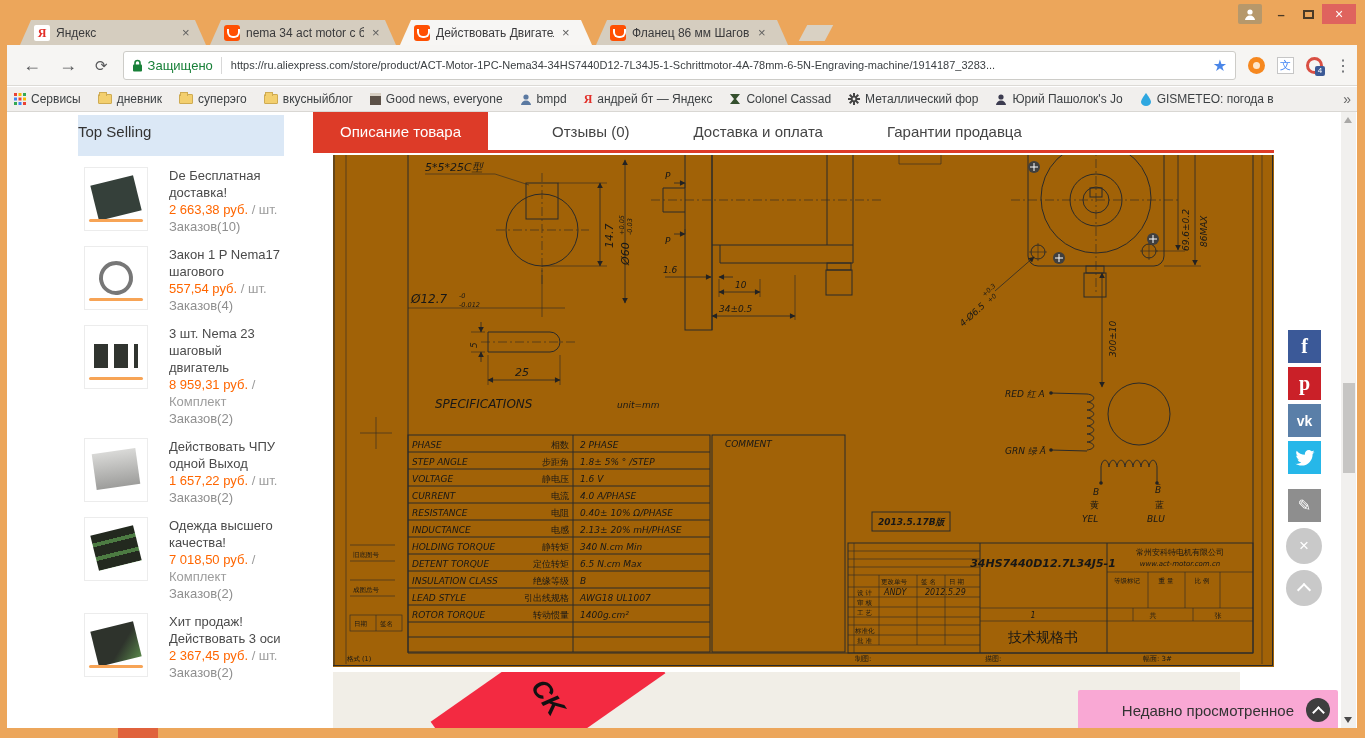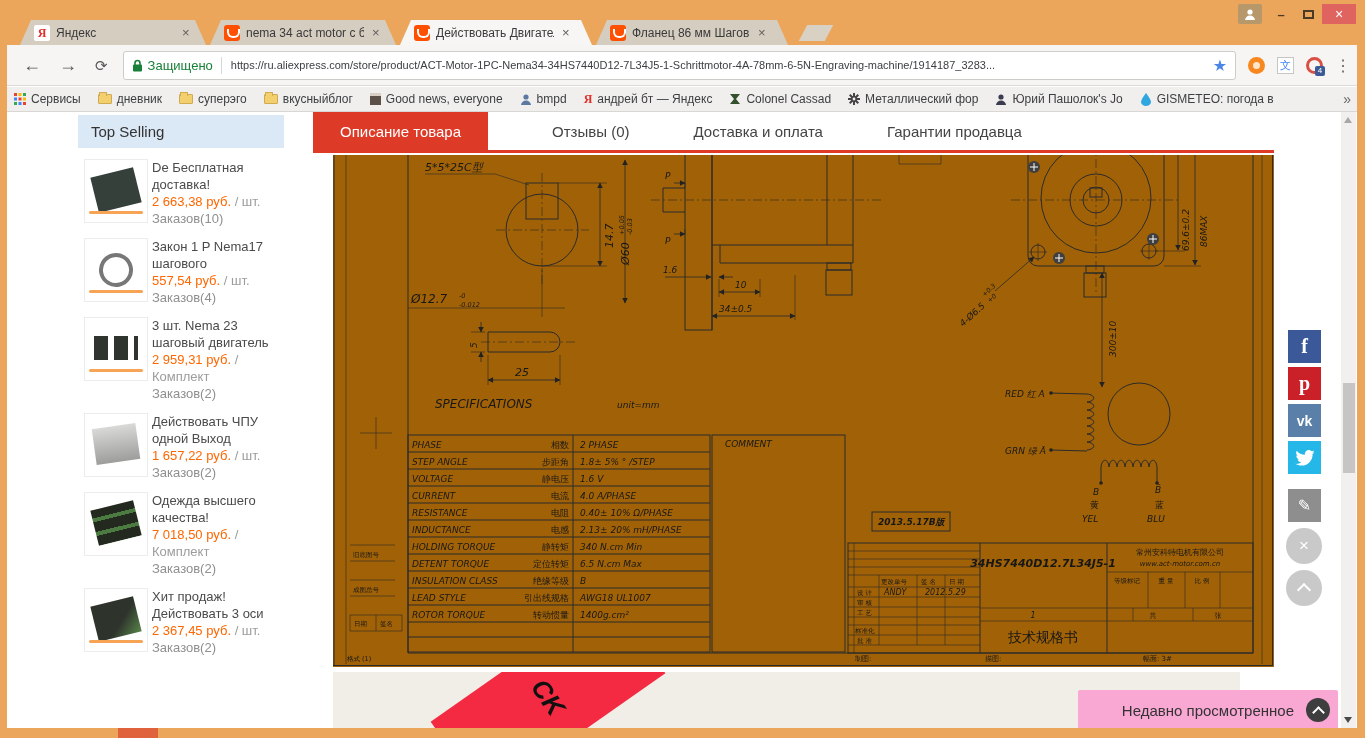--- a/index.html
+++ b/index.html
@@ -50,22 +50,22 @@
   .bmbar{position:absolute;top:87px;left:0;right:0;height:25px;background:#f1efed;border-bottom:1px solid #d9d7d3;display:flex;align-items:center;padding:0 14px;font-size:12px;color:#3c4043;z-index:4}
   .bm{display:flex;align-items:center;margin-right:17px;white-space:nowrap}
   .bm .ic{margin-right:5px;display:inline-flex}
   .folder{width:14px;height:10px;background:#f3cf6e;border:1px solid #cfab52;border-radius:1px;position:relative}
   .folder::before{content:"";position:absolute;left:0;top:-3px;width:6px;height:3px;background:#f3cf6e;border:1px solid #cfab52;border-bottom:none}
   .pgic{width:11px;height:12px;background:#5c5148;border-top:3px solid #d8d0c4}
   .bm-overflow{margin-left:auto;color:#666;font-size:14px}
 
   
   .sidebar{position:absolute;left:78px;top:115px;width:206px;height:613px;overflow:hidden;background:#fff;z-index:2}
-  .sb-head{height:33px;background:#dbe8f6;font-size:15px;color:#333;line-height:33px;padding-left:13px}
-  .sb-item{display:flex;gap:4px;padding:11px 0 0 6px}
+  .sb-head{height:41px;background:#dbe8f6;font-size:15px;color:#333;line-height:33px;}
+  .sb-item{display:flex;gap:21px;padding:11px 0 0 6px}
   .thumb{width:64px;height:64px;border:1px solid #ececec;flex:none;position:relative;background:#fff;overflow:hidden}
   .thumb .ph{position:absolute;left:9px;top:12px;right:9px;bottom:14px;transform:rotate(-14deg)}
   .thumb.oline::after{content:"";position:absolute;left:4px;right:4px;bottom:8px;height:3px;background:#f7a456;border-radius:2px}
   .sb-txt{width:120px;font-size:13px;line-height:17px;color:#4a4a4a}
   .price{color:#ff6600;font-weight:normal}
   .gray{color:#9c9c9c}
   .orders{color:#8f8f8f}
 
   
   .ptabs{position:absolute;left:313px;top:112px;width:961px;height:41px;border-bottom:3px solid #dd3b28;display:flex;font-size:15px;color:#444;background:#fff;z-index:2}
@@ -291,21 +291,21 @@
         <div><span class="price">557,54 руб.</span><span class="gray"> / </span><span class="gray">шт.</span></div>
         <div class="orders">Заказов(4)</div>
         </div>
     </div>
     <div class="sb-item">
       <div class="thumb oline">
           <div class="ph" style="background:repeating-linear-gradient(90deg,#30342f 0 14px,#fff 14px 20px);transform:none;top:18px;bottom:20px"></div>
         </div>
       <div class="sb-txt">
           <div>3 шт. Nema 23 шаговый двигатель</div>
-        <div><span class="price">2 959,31 руб.</span><span class="gray"> / </span><span class="gray">Комплект</span></div>
+        <div><span class="price">8 959,31 руб.</span><span class="gray"> / </span><span class="gray">Комплект</span></div>
         <div class="orders">Заказов(2)</div>
         </div>
     </div>
     <div class="sb-item">
       <div class="thumb">
           <div class="ph" style="background:linear-gradient(180deg,#d9d9d7,#9d9d9b);transform:rotate(-8deg)"></div>
         </div>
       <div class="sb-txt">
           <div>Действовать ЧПУ одной Выход</div>
         <div><span class="price">1 657,22 руб.</span><span class="gray"> / </span><span class="gray">шт.</span></div>

